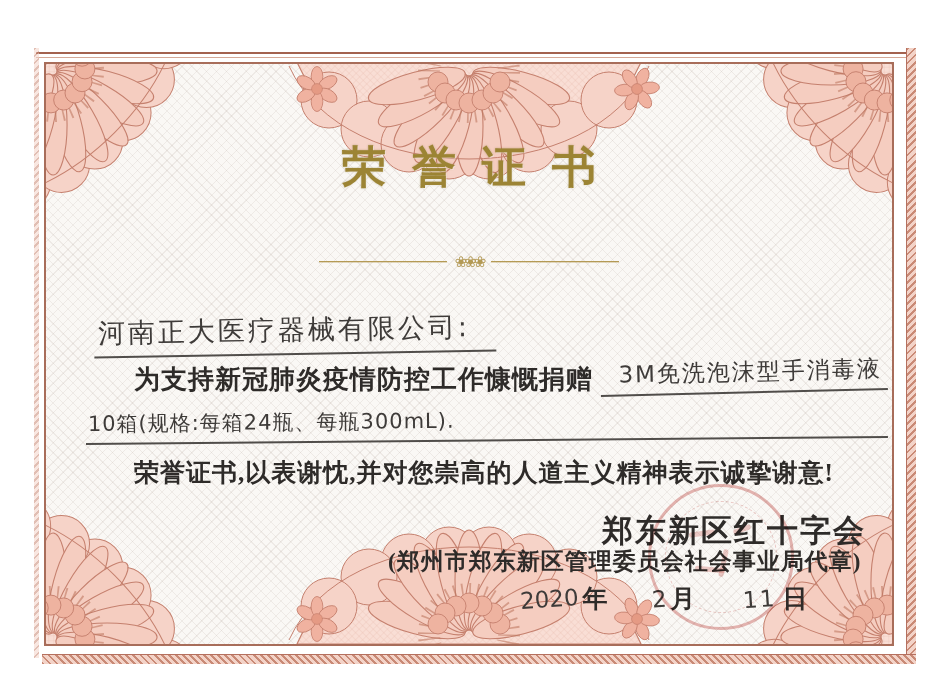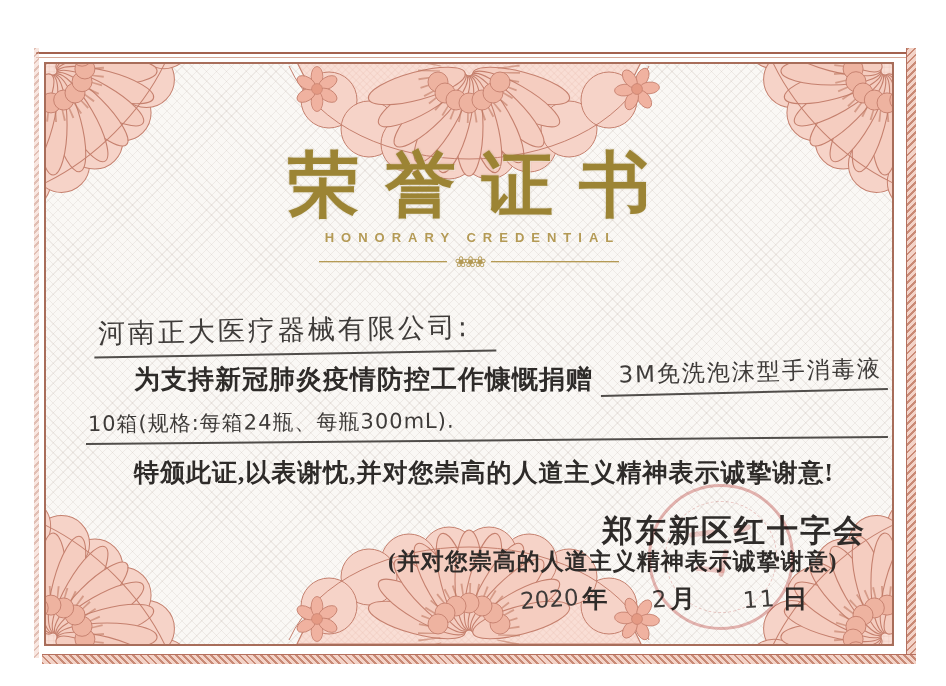--- a/index.html
+++ b/index.html
@@ -33,21 +33,21 @@
   .orn-tl{left:-180px;top:0;transform:rotate(-45deg);transform-origin:180px 0;}
   .orn-tr{right:-180px;top:0;transform:rotate(45deg);transform-origin:180px 0;}
   .orn-bl{left:-180px;top:100%;transform:rotate(-135deg);transform-origin:180px 0;}
   .orn-br{left:calc(100% - 180px);top:100%;transform:rotate(135deg);transform-origin:180px 0;}
   .flower{position:absolute;z-index:1;}
   .fl-tl{left:246px;top:0px;} .fl-tr{left:566px;top:0px;transform:rotate(25deg);}
   .fl-bl{left:246px;bottom:0px;transform:rotate(180deg);} .fl-br{left:566px;bottom:0px;transform:rotate(155deg);}
   
   .t{position:absolute;z-index:2;}
   .title{left:0;right:0;top:74px;text-align:center;
-    font-family:"Liberation Serif",serif;font-weight:700;font-size:71px;
+    font-family:"Liberation Serif",serif;font-weight:700;font-size:44px;
     color:#9c8434;letter-spacing:26px;padding-left:26px;
     text-shadow:1px 1px 0 rgba(255,255,255,.4), 0 0 2px rgba(130,108,40,.55);}
   .subtitle{left:0;right:0;top:166px;text-align:center;
     font-weight:700;font-size:13px;color:#b49a55;letter-spacing:7px;padding-left:7px;}
   .divider{left:calc(50% - 150px);top:190px;width:300px;display:flex;align-items:center;gap:8px;}
   .divider .line{flex:1;height:0;border-top:1px solid #b49a55;box-shadow:0 1px 0 rgba(180,154,85,.35);}
   .divider .orn-glyph{color:#b49a55;font-size:15px;line-height:1;letter-spacing:-3px;}
   .printed{font-family:"Liberation Serif",serif;font-weight:700;color:#2e2b29;}
   .hand{font-family:"DejaVu Sans",sans-serif;color:#3e3b39;}
   .recipient{left:48px;top:248px;}
@@ -169,43 +169,42 @@
         <use href="#flower"></use>
       </svg>
     <svg class="flower fl-bl" viewBox="0 0 60 60" width="50" height="50">
         <use href="#flower"></use>
       </svg>
     <svg class="flower fl-br" viewBox="0 0 60 60" width="50" height="50">
         <use href="#flower"></use>
       </svg>
 
     <div class="t title">荣誉证书</div>
-    <div class="t subtitle">HONORARY CREDENTIAL</div>
     <div class="t divider">
       <span class="line"></span>
       <span class="orn-glyph">❀❀❀</span>
       <span class="line"></span>
     </div>
 
     <div class="t recipient">
       <span class="hand">河南正大医疗器械有限公司:</span>
     </div>
 
     <div class="t bodyline">
       <span class="printed">为支持新冠肺炎疫情防控工作慷慨捐赠</span>
       <span class="hand don-item">3M免洗泡沫型手消毒液</span>
     </div>
 
     <div class="t detailline">
       <span class="hand">10箱(规格:每箱24瓶、每瓶300mL).</span>
     </div>
 
-    <div class="t closing printed">特颁此证,以表谢忱,并对您崇高的人道主义精神表示诚挚谢意!</div>
+    <div class="t closing printed">荣誉证书,以表谢忱,并对您崇高的人道主义精神表示诚挚谢意!</div>
     <div class="t issuer printed">郑东新区红十字会</div>
-    <div class="t issuer-note printed">(并对您崇高的人道主义精神表示诚挚谢意)</div>
+    <div class="t issuer-note printed">(郑州市郑东新区管理委员会社会事业局代章)</div>
 
     <div class="t dateline">
       <span class="hand y">2020</span>
       <span class="printed">年</span>
       <span class="hand m">2</span>
       <span class="printed">月</span>
       <span class="hand d">11</span>
       <span class="printed">日</span>
     </div>
 

